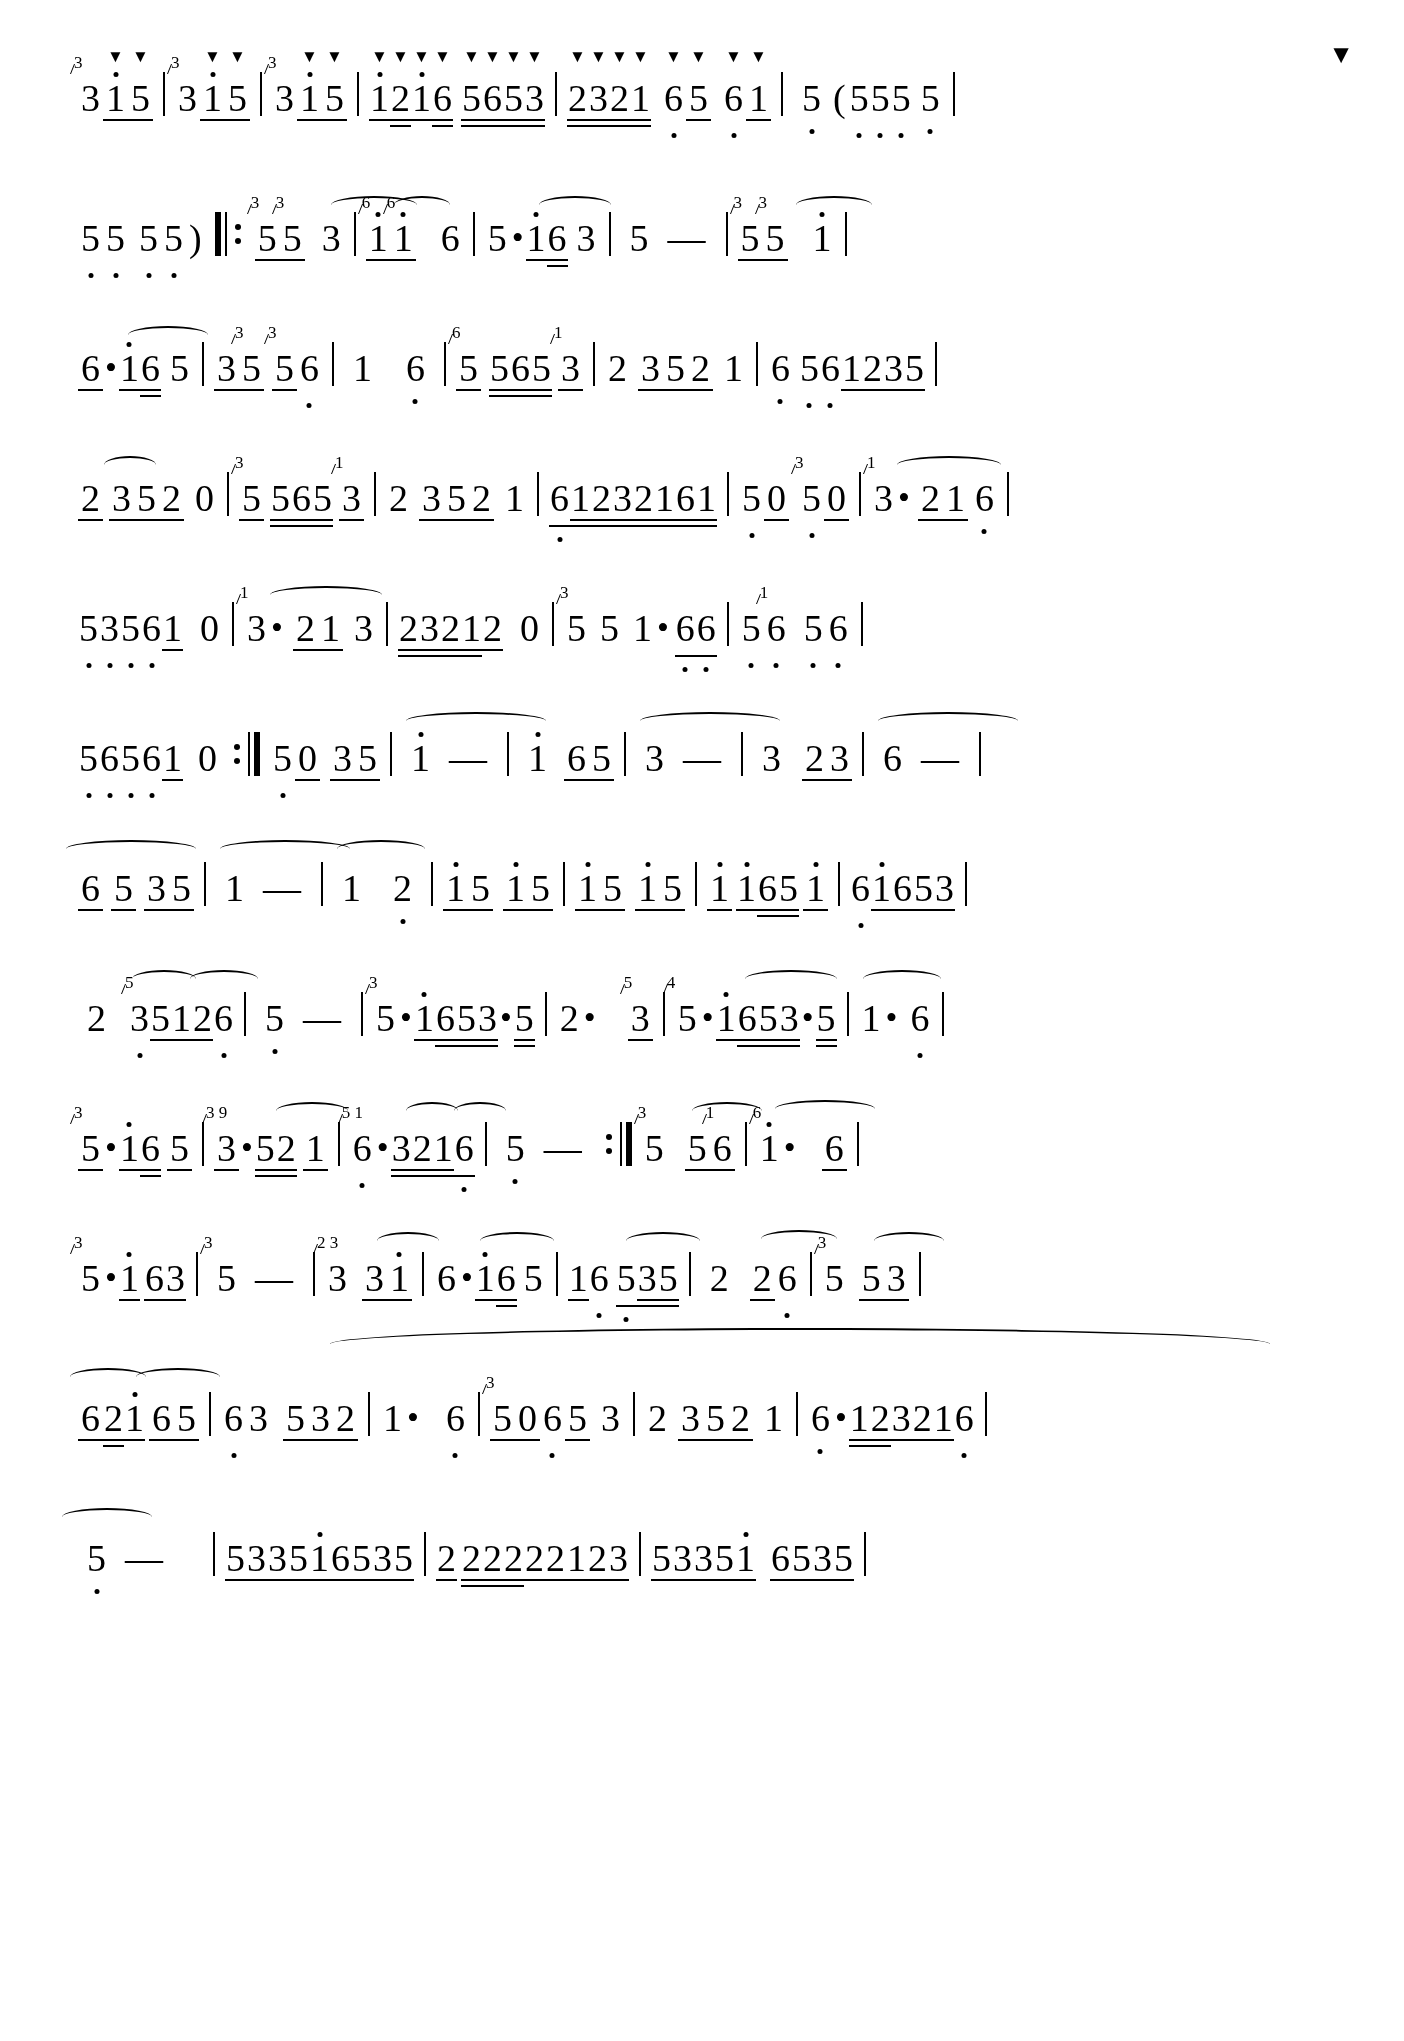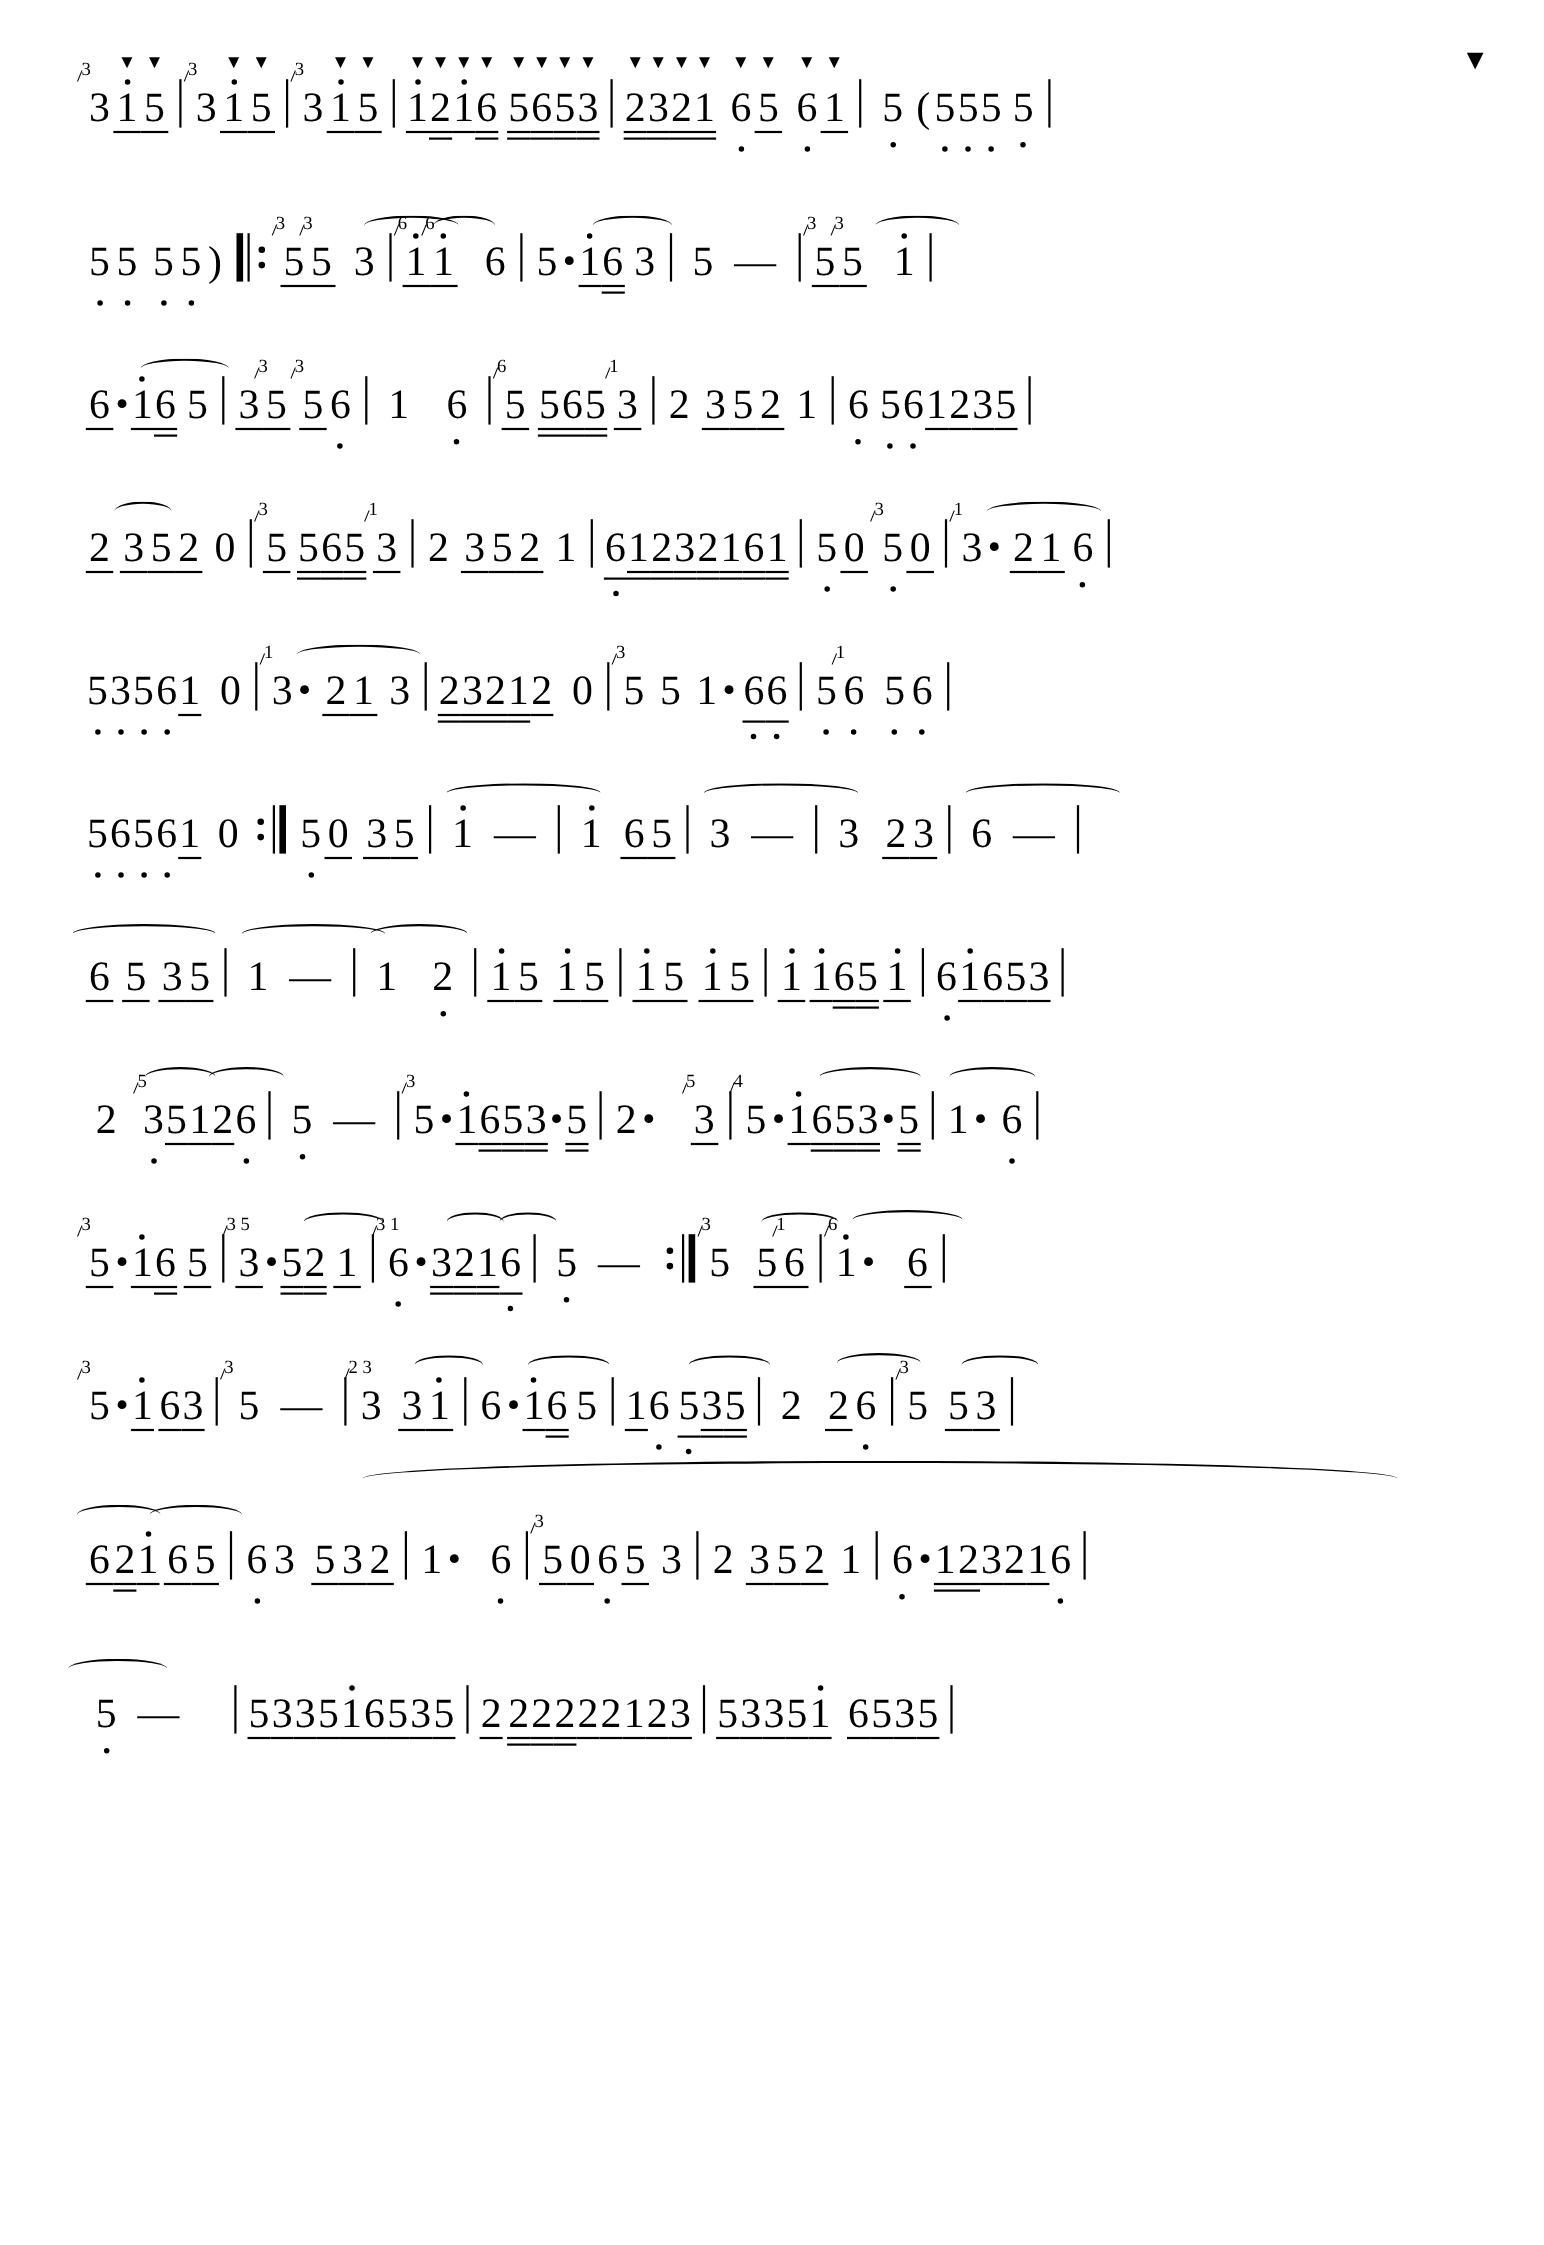--- a/index.html
+++ b/index.html
@@ -648,31 +648,31 @@
     <span class="measure">
       <span class="note u1"><span class="grace">3</span>5</span>
       <span class="dotted">•</span>
       <span class="note u2 tight dot-up">1</span>
       <span class="note u2 tight">6</span>
       <span style="display:inline-block;width:6px"></span>
       <span class="note u1">5</span>
     </span>
     <span class="bar"></span>
     <span class="measure">
-      <span class="note u1"><span class="grace g2">3 5</span>3</span>
+      <span class="note u1"><span class="grace g2">3 9</span>3</span>
       <span class="dotted">•</span>
       <span class="note u2 tight">5</span>
       <span class="note u2 tight">2</span>
       <span style="display:inline-block;width:6px"></span>
       <span class="note u1">1</span>
       <span class="slur" style="left:62px; width:72px; top:-24px;"></span>
     </span>
     <span class="bar"></span>
     <span class="measure">
-      <span class="note u1 dot-dn"><span class="grace g2">3 1</span>6</span>
+      <span class="note u1 dot-dn"><span class="grace g2">5 1</span>6</span>
       <span class="dotted">•</span>
       <span class="note u2 tight">3</span>
       <span class="note u2 tight">2</span>
       <span class="note u2 tight">1</span>
       <span class="note u2 tight dot-dn">6</span>
       <span class="slur" style="left:56px; width:52px; top:-24px;"></span>
       <span class="slur" style="left:104px; width:52px; top:-24px;"></span>
     </span>
     <span class="bar"></span>
     <span class="measure">

